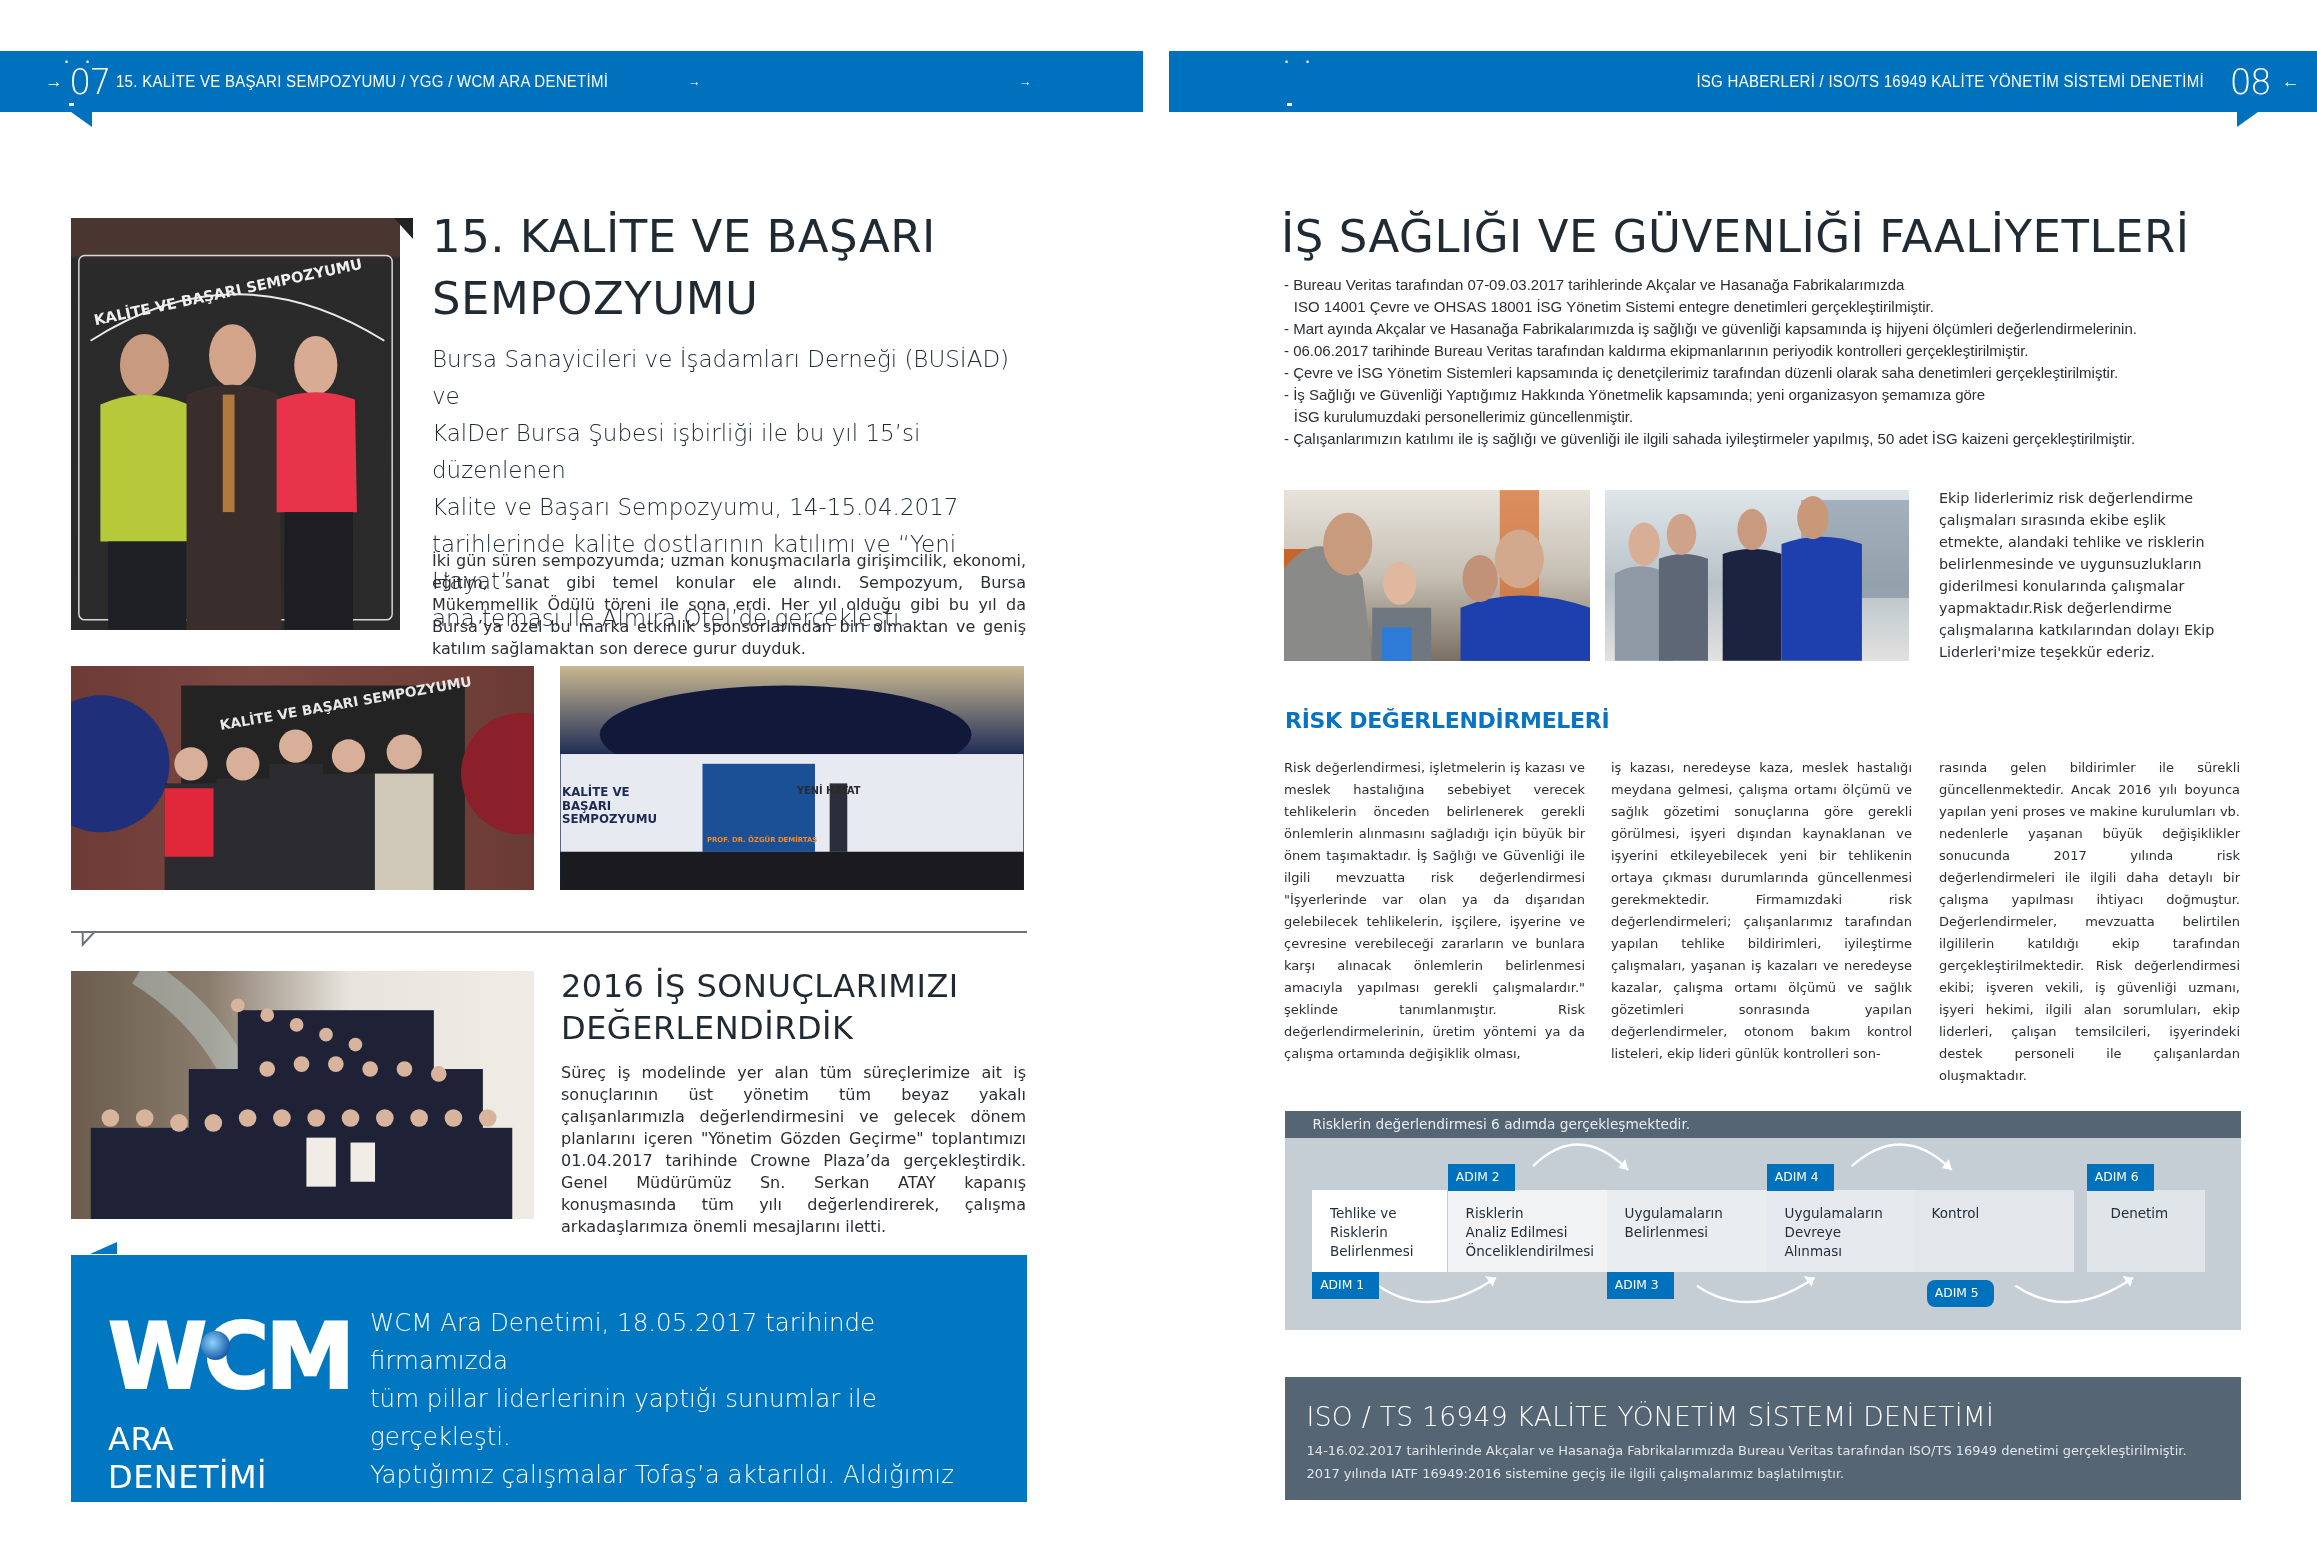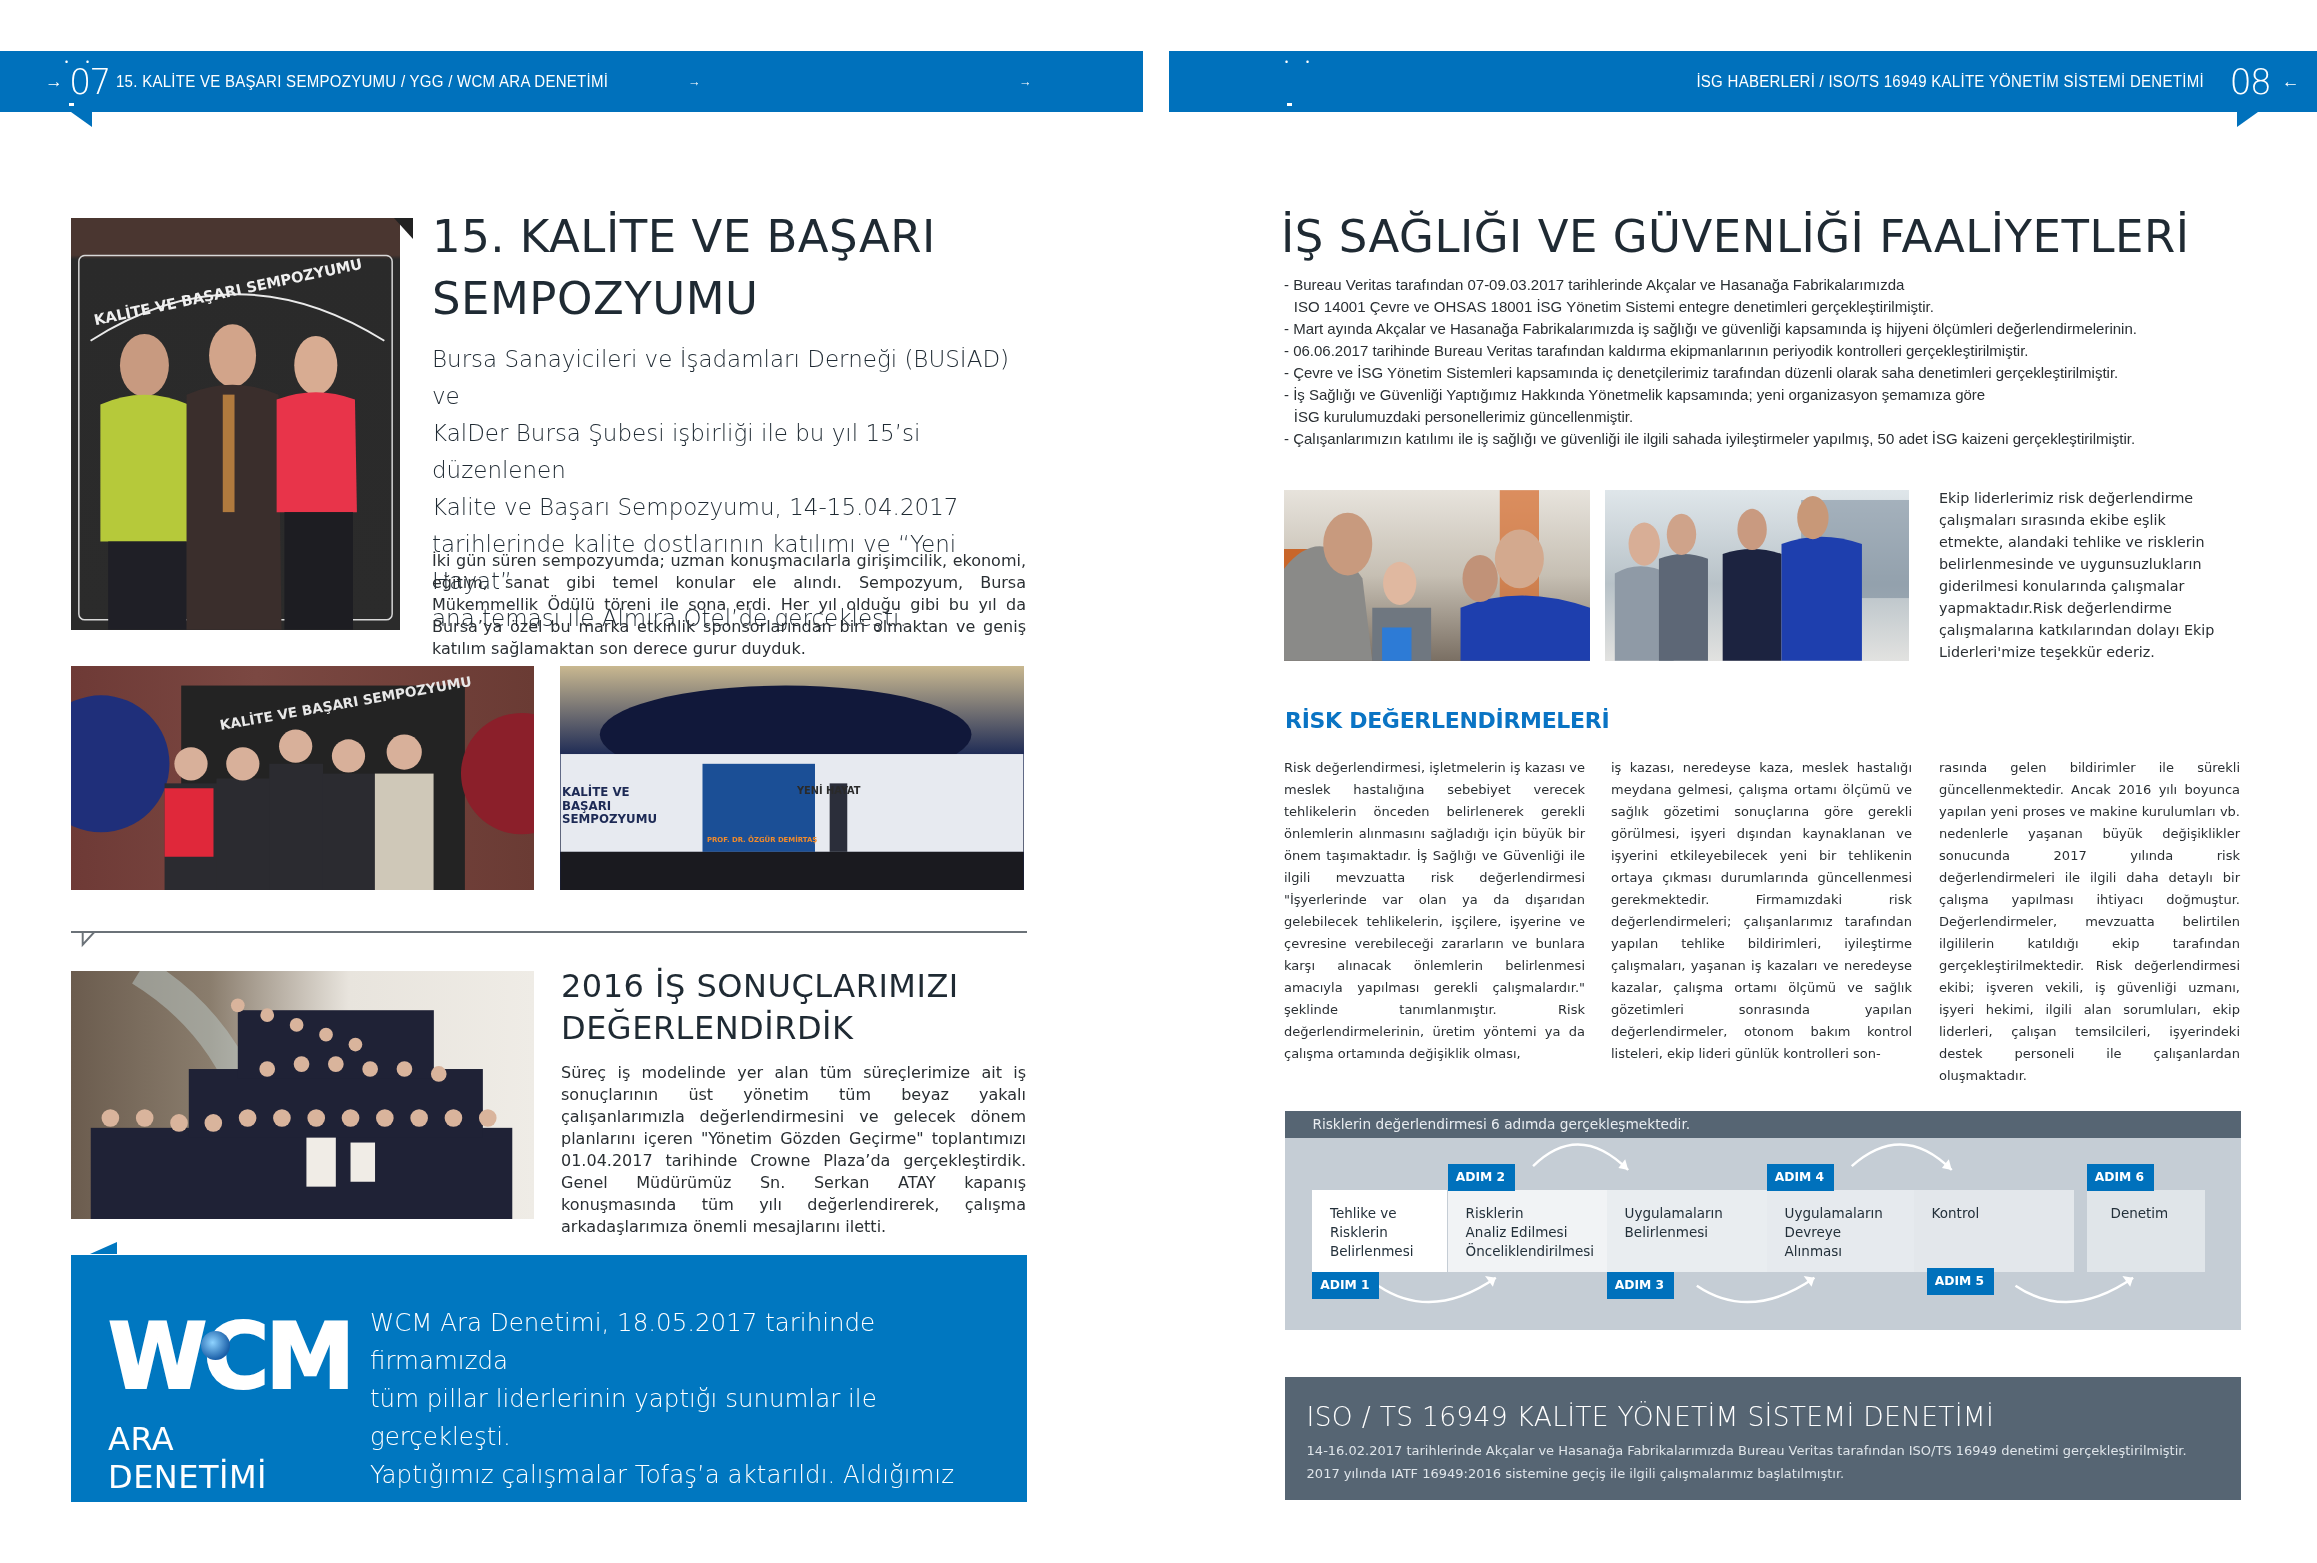--- a/index.html
+++ b/index.html
@@ -38,21 +38,21 @@
   
   .bullets { position: absolute; left: 1284px; top: 274px; width: 980px; font-family: "Liberation Sans", sans-serif; font-size: 15px; line-height: 22px; color: #2a2f33; }
   .bullets div { white-space: nowrap; }
 
   .risk-col { position: absolute; top: 757px; width: 301px; font-family: "DejaVu Sans", sans-serif; font-size: 13px; line-height: 22px; color: #2a2f33; text-align: justify; }
 
   
   .steps { position: absolute; left: 1285px; top: 1111px; width: 956px; height: 219px; background: #c5cdd5; }
   .steps-head { position: absolute; left: 0; top: 0; width: 100%; height: 27.4px; background: #566573; color: #e9edf1; font-family: "DejaVu Sans", sans-serif; font-size: 13.7px; line-height: 27.4px; padding-left: 27.4px; }
   .step-box { position: absolute; top: 79px; height: 82px; font-family: "DejaVu Sans", sans-serif; font-size: 13.5px; line-height: 19px; color: #23303a; padding: 13.7px 0 0 17.6px; }
-  .adim { position: absolute; width: 67px; height: 26.5px; background: #0071bc; color: #fff; font-family: "DejaVu Sans", sans-serif; font-weight: bold; font-size: 12.3px; line-height: 26.5px; padding-left: 7.8px; }
+  .adim { position: absolute; width: 67px; height: 26.5px; background: #0071bc; color: #fff; font-family: "DejaVu Sans", sans-serif; font-weight: normal; font-size: 12.3px; line-height: 26.5px; padding-left: 7.8px; }
 
   .iso-box { position: absolute; left: 1285px; top: 1377px; width: 956px; height: 123px; background: #566573; }
   .iso-title { position: absolute; left: 21.6px; top: 23.5px; font-family: "DejaVu Sans", sans-serif; font-size: 26.5px; color: #fff; font-weight: 300; letter-spacing: 0.3px; }
   .iso-text { position: absolute; left: 21.6px; top: 62px; width: 912px; font-family: "DejaVu Sans", sans-serif; font-size: 13px; line-height: 23px; color: #dfe5ea; }
 </style>
 </head>
 <body>
 
 <div class="page page-left"></div>
 
@@ -294,21 +294,21 @@
       <path d="M540 170 L529 168 L537 179 Z"></path>
       <path d="M680 60 L677 49 L670 58 Z"></path>
       <path d="M865 170 L854 168 L862 179 Z"></path>
     </g>
   </svg>
 
   <div class="adim" style="left:27.4px;top:161px;">ADIM 1</div>
   <div class="adim" style="left:163px;top:53px;">ADIM 2</div>
   <div class="adim" style="left:322px;top:161px;">ADIM 3</div>
   <div class="adim" style="left:482px;top:53px;">ADIM 4</div>
-  <div class="adim" style="left:642px;top:157px;">ADIM 5</div>
+  <div class="adim" style="left:642px;top:169px;border-radius:8px;">ADIM 5</div>
   <div class="adim" style="left:802px;top:53px;">ADIM 6</div>
 </div>
 
 <div class="iso-box">
   <div class="iso-title">ISO / TS 16949 KALİTE YÖNETİM SİSTEMİ DENETİMİ</div>
   <div class="iso-text">14-16.02.2017 tarihlerinde Akçalar ve Hasanağa Fabrikalarımızda Bureau Veritas tarafından ISO/TS 16949 denetimi gerçekleştirilmiştir. 2017 yılında IATF 16949:2016 sistemine geçiş ile ilgili çalışmalarımız başlatılmıştır.</div>
 </div>
 
 
 </body></html>

